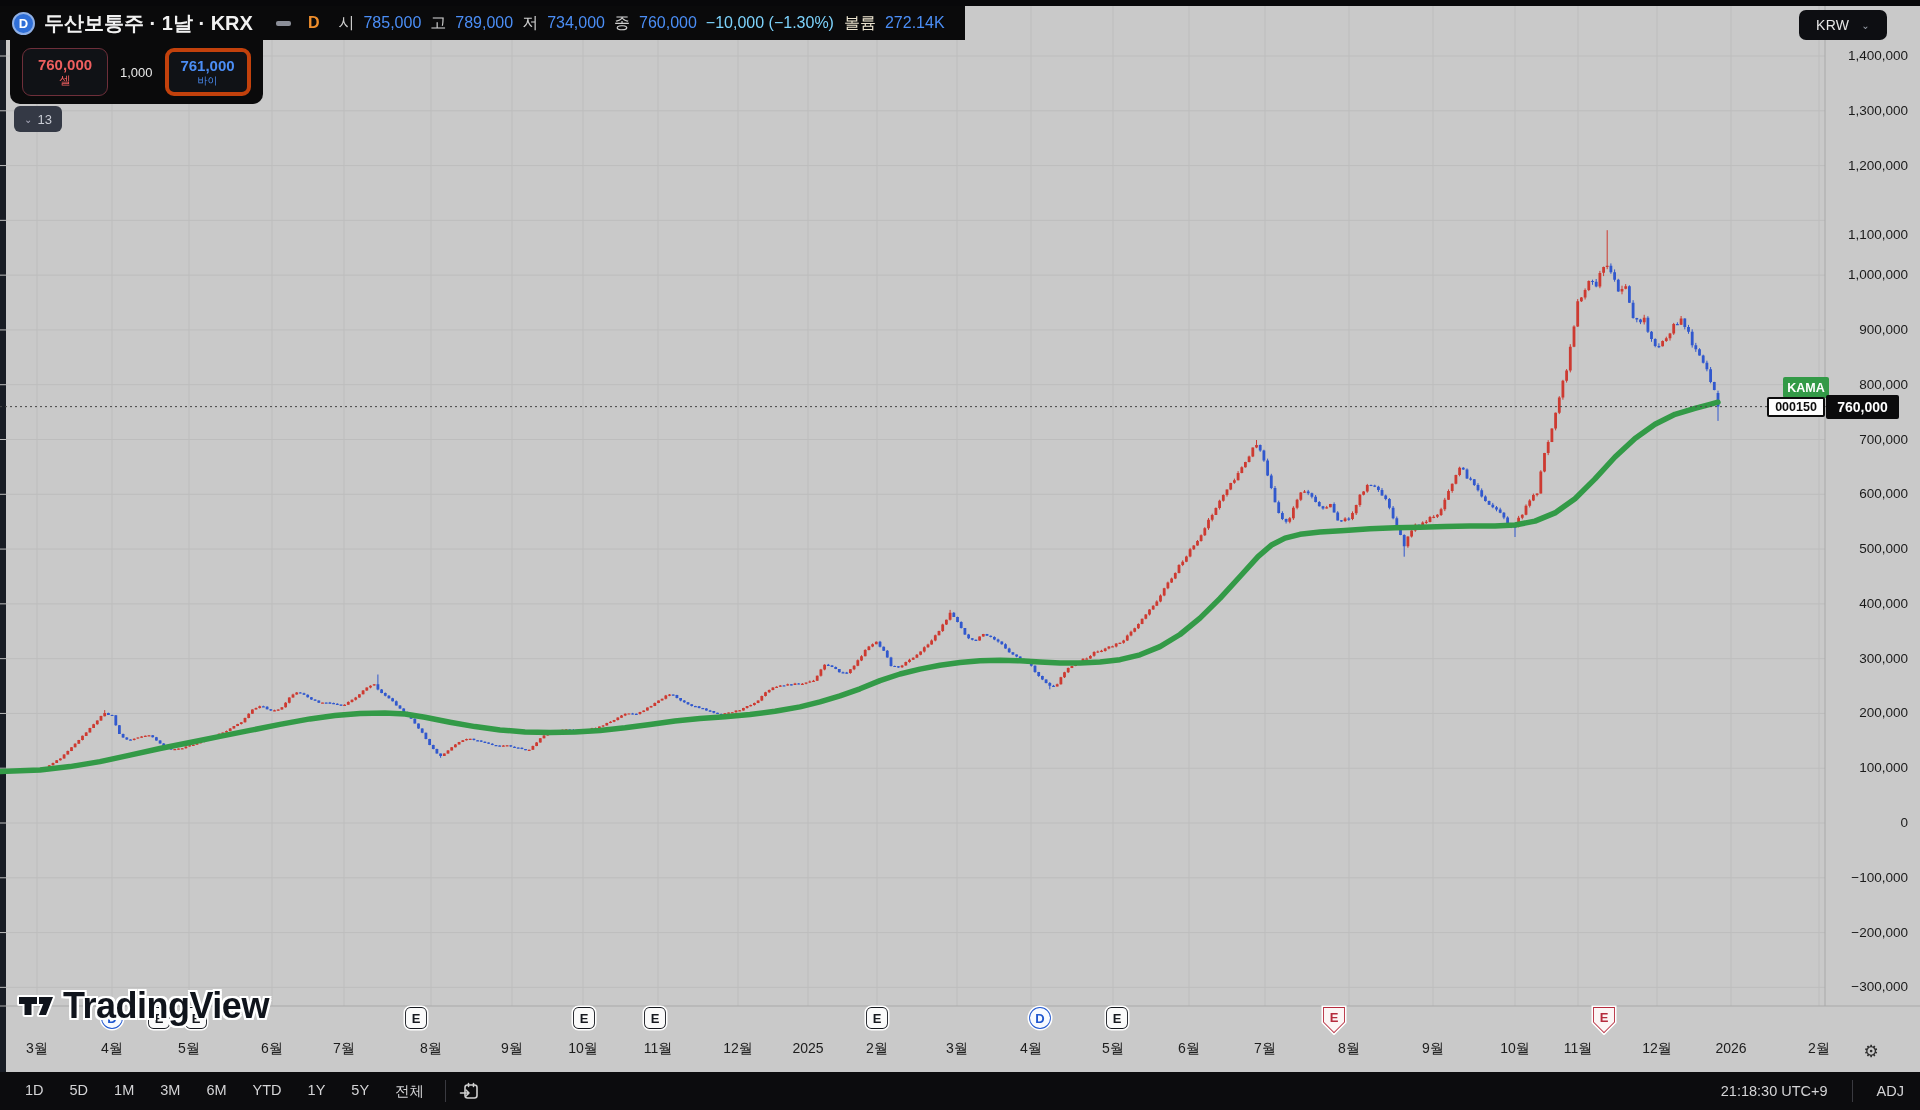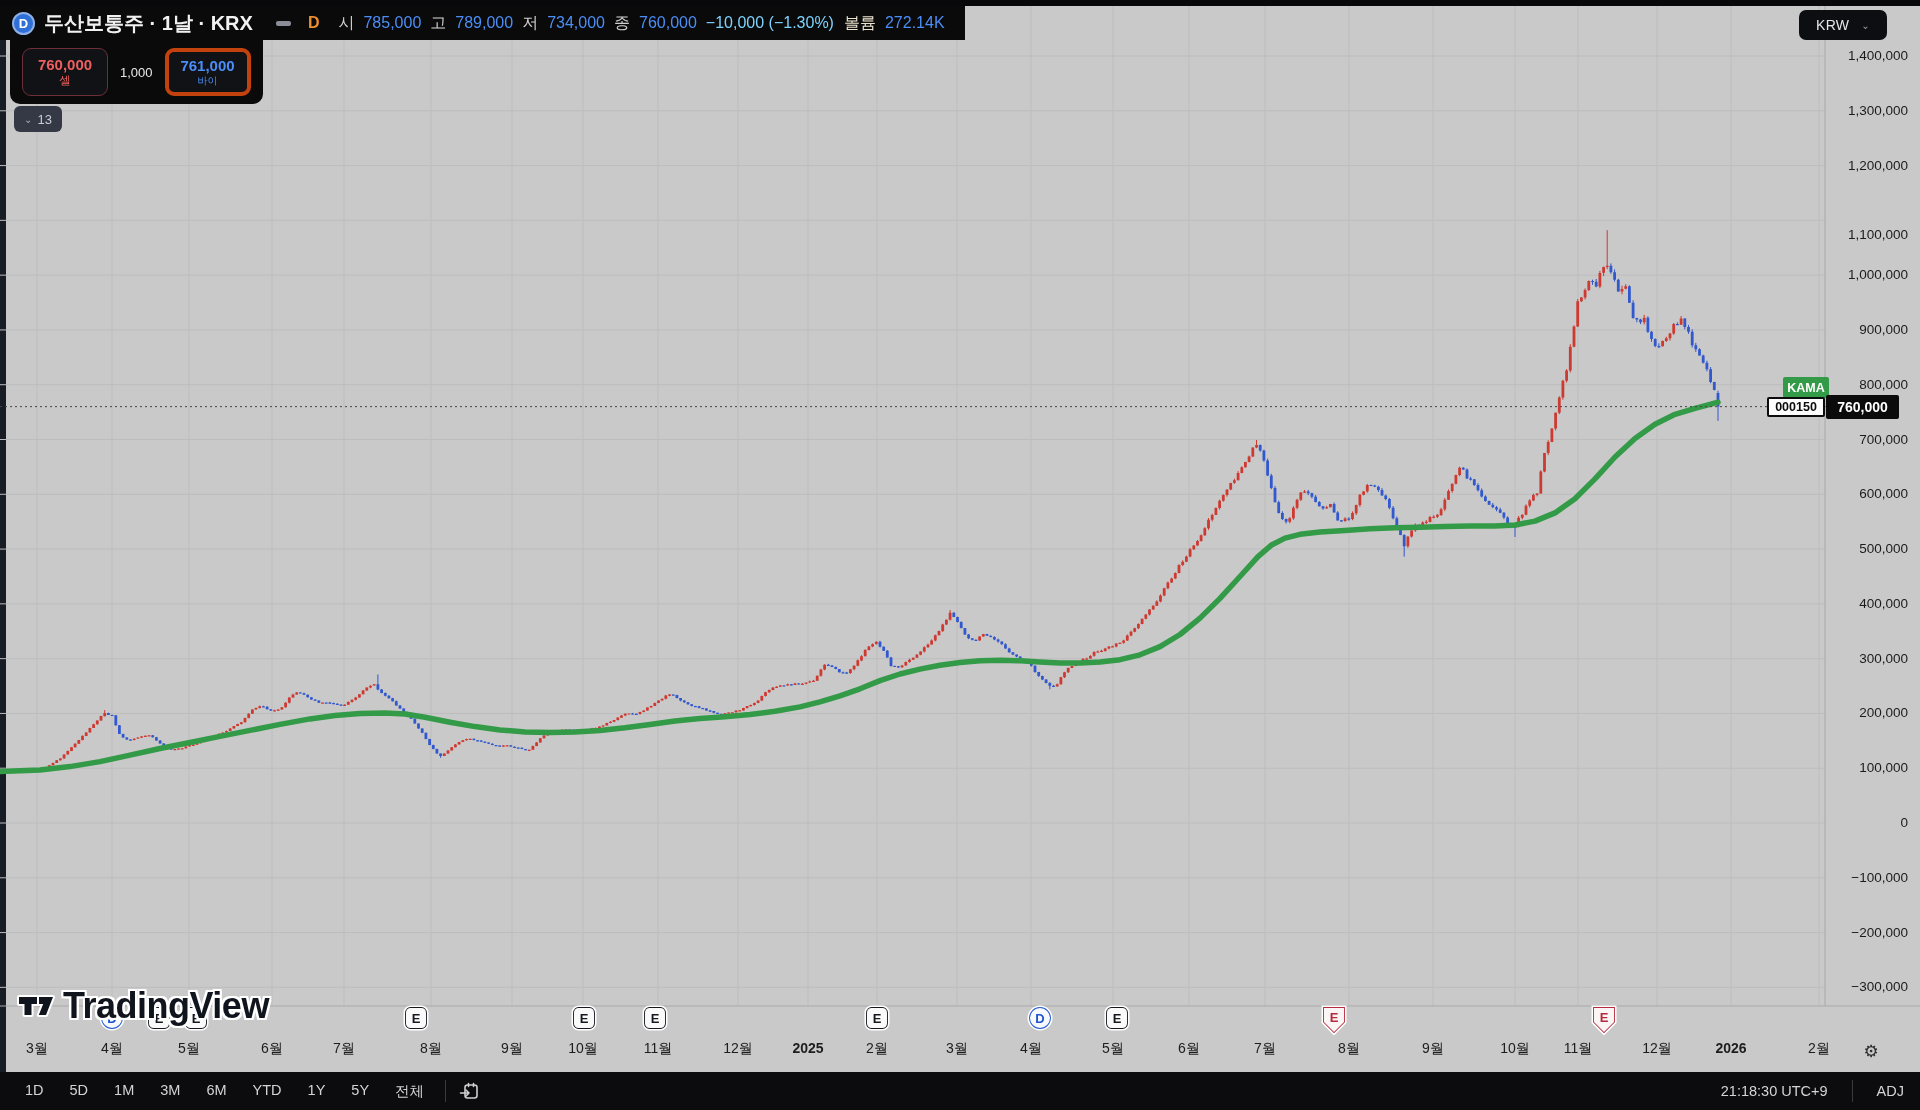--- a/index.html
+++ b/index.html
@@ -39,21 +39,21 @@
   
   #kamabadge{left:1783px;top:377px;width:46px;height:21px;background:#339a47;color:#fff;font-weight:700;
              font-size:12.5px;border-radius:2px;z-index:4;}
   #symbox{left:1767px;top:397px;width:58px;height:20px;background:#fdfdfd;border:2px solid #0c0c0c;
           border-radius:2px;color:#0c0c0c;font-weight:700;font-size:12.5px;z-index:4;box-sizing:border-box;}
   #pricebox{left:1826px;top:395px;width:73px;height:24px;background:#0b0b0c;color:#fff;font-weight:700;
             font-size:14px;border-radius:2px;z-index:4;}
   
   .ptick{position:absolute;left:1833px;width:75px;text-align:right;font-size:13.5px;color:#1b1b1b;z-index:2;}
   .mtick{position:absolute;top:1040px;transform:translateX(-50%);font-size:14px;color:#1d1d1d;z-index:2;}
-  .mtick.yr{font-weight:700;}
+  .mtick.yr{font-weight:400;}
   .badge{position:absolute;top:1005px;z-index:3;cursor:pointer;}
   
   #wm{left:16px;top:985px;display:flex;align-items:center;gap:7px;z-index:5;cursor:pointer;}
   .wm-text{font-size:36px;font-weight:800;color:#10141c;letter-spacing:-.5px;
      text-shadow:-2px 0 0 #fff,2px 0 0 #fff,0 -2px 0 #fff,0 2px 0 #fff,
                  -2px -2px 0 #fff,2px 2px 0 #fff,-2px 2px 0 #fff,2px -2px 0 #fff;}
   
   #toolbar{left:0;top:1072px;width:1920px;height:38px;background:#0c0c0e;display:flex;align-items:center;
            color:#d4d4d6;font-size:14.5px;z-index:6;}
   #ranges{display:flex;margin-left:12px;}

